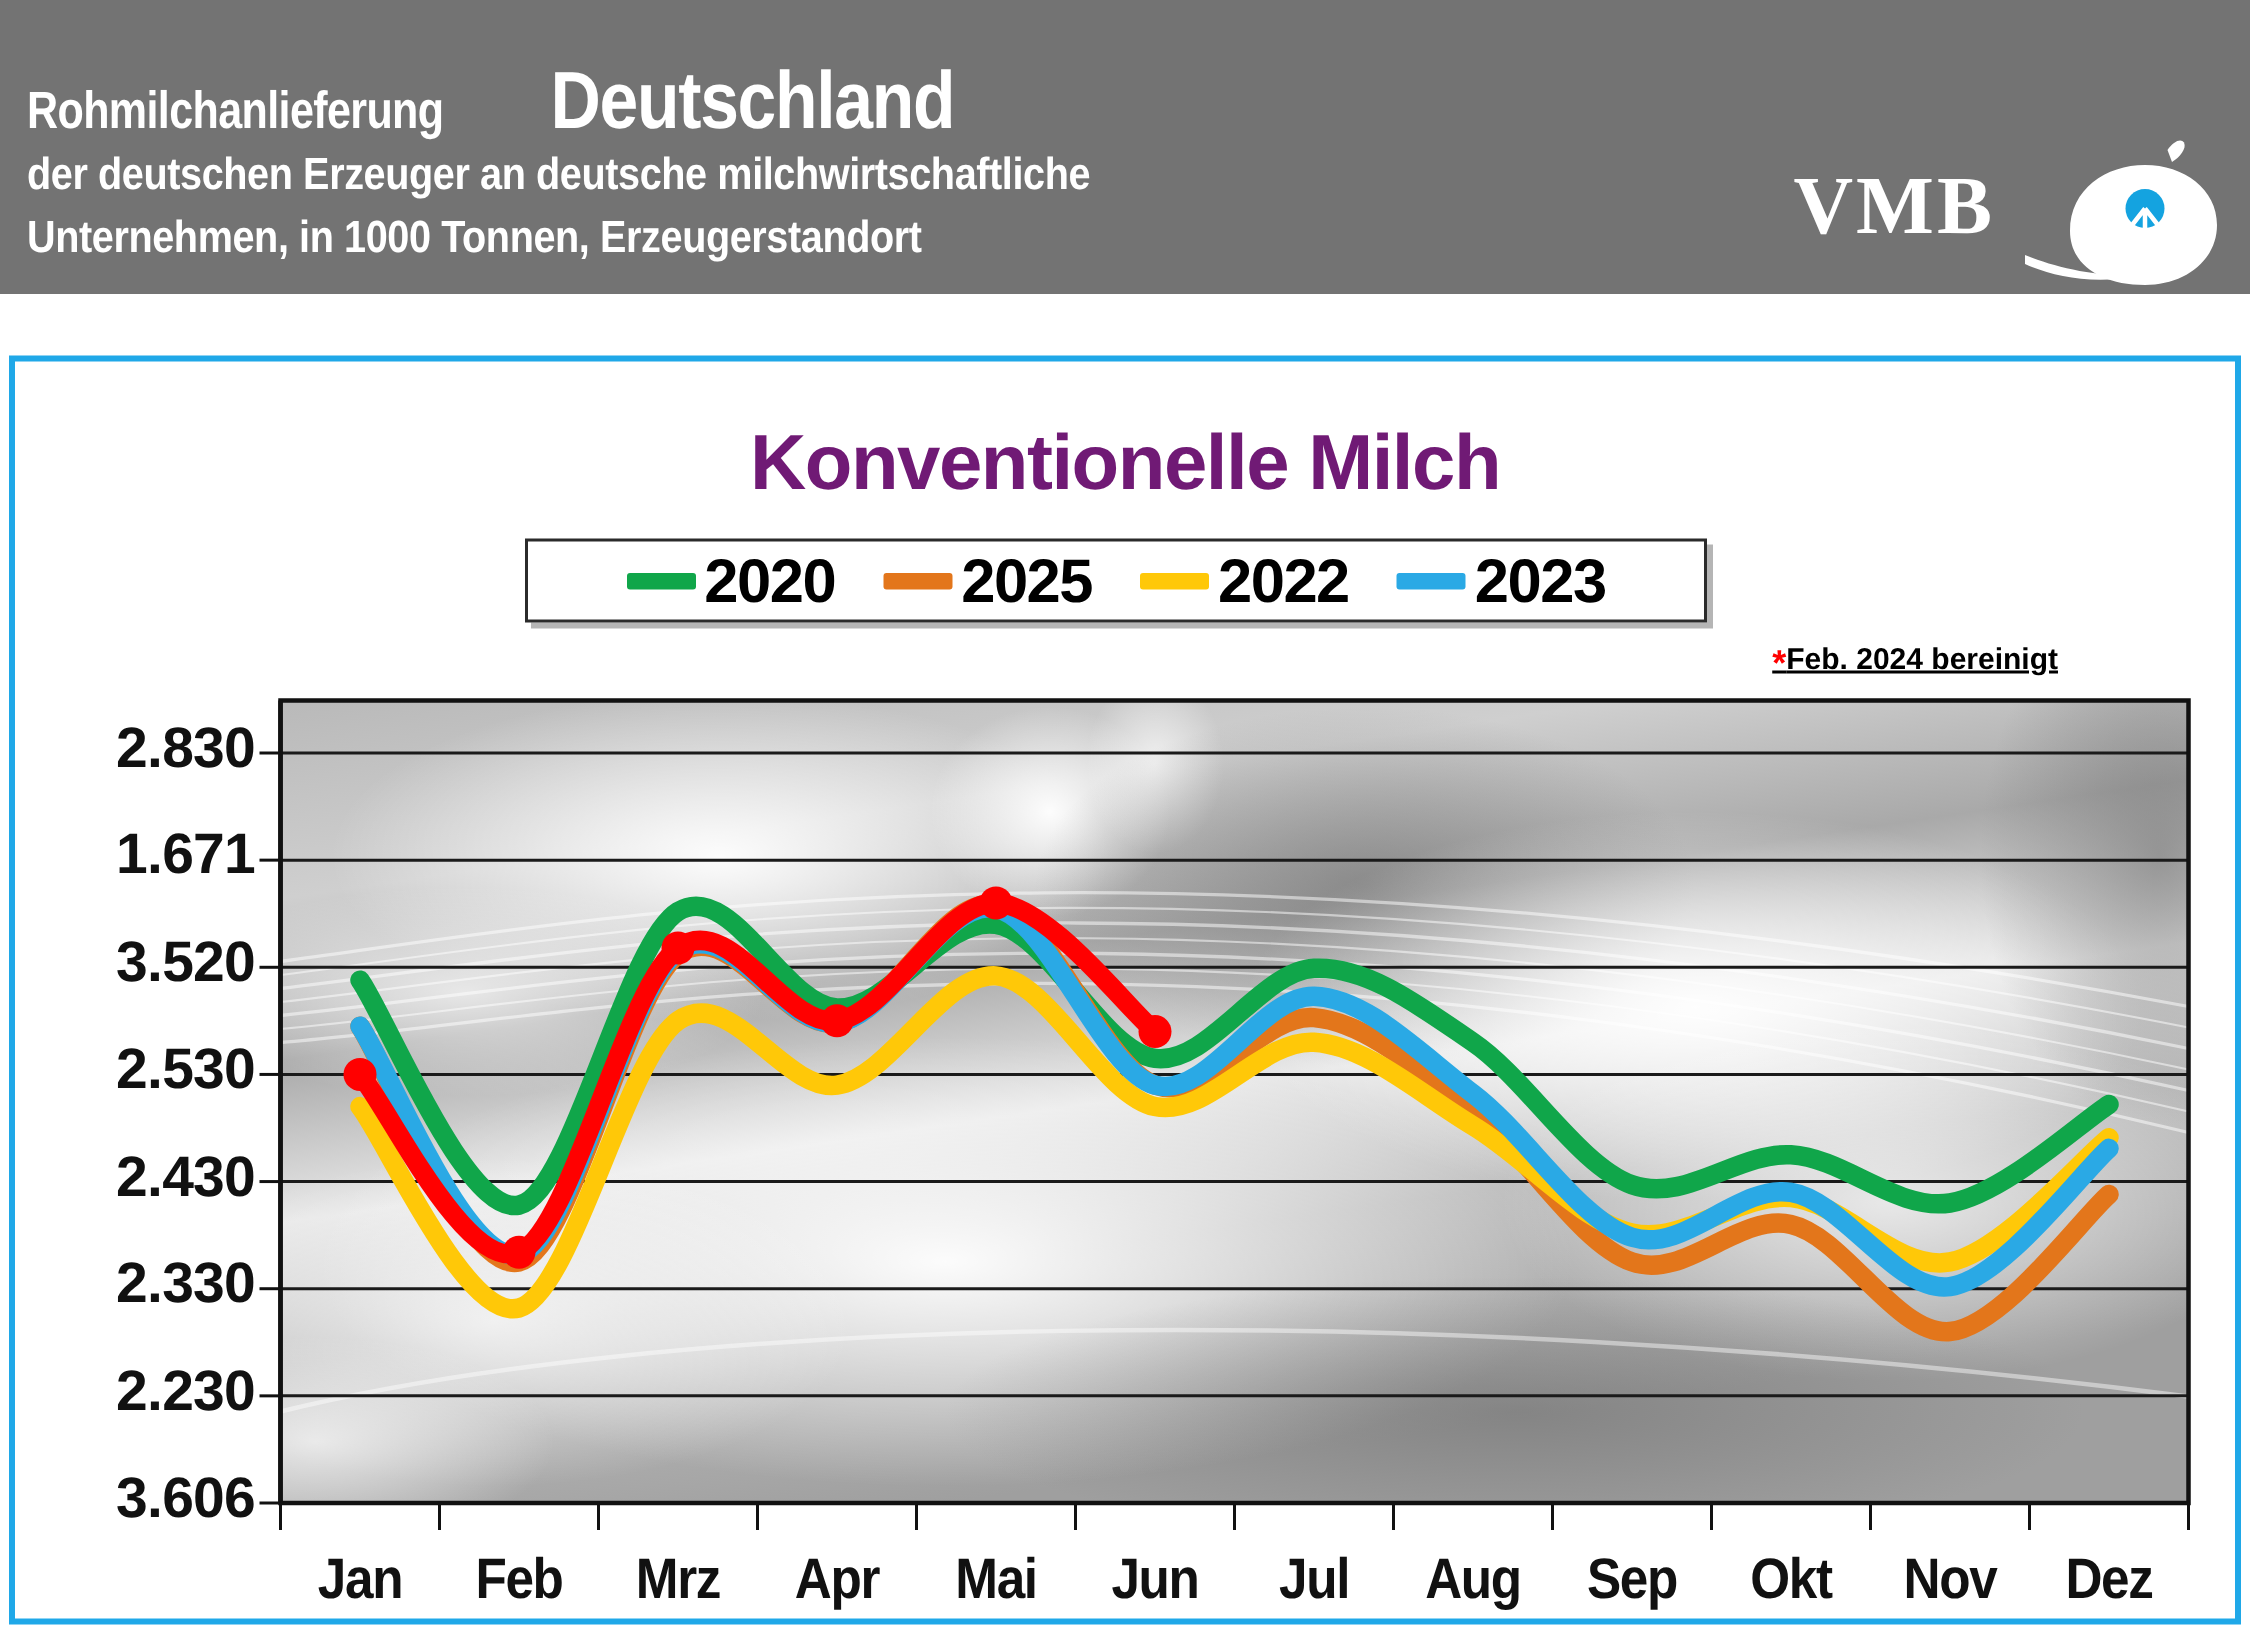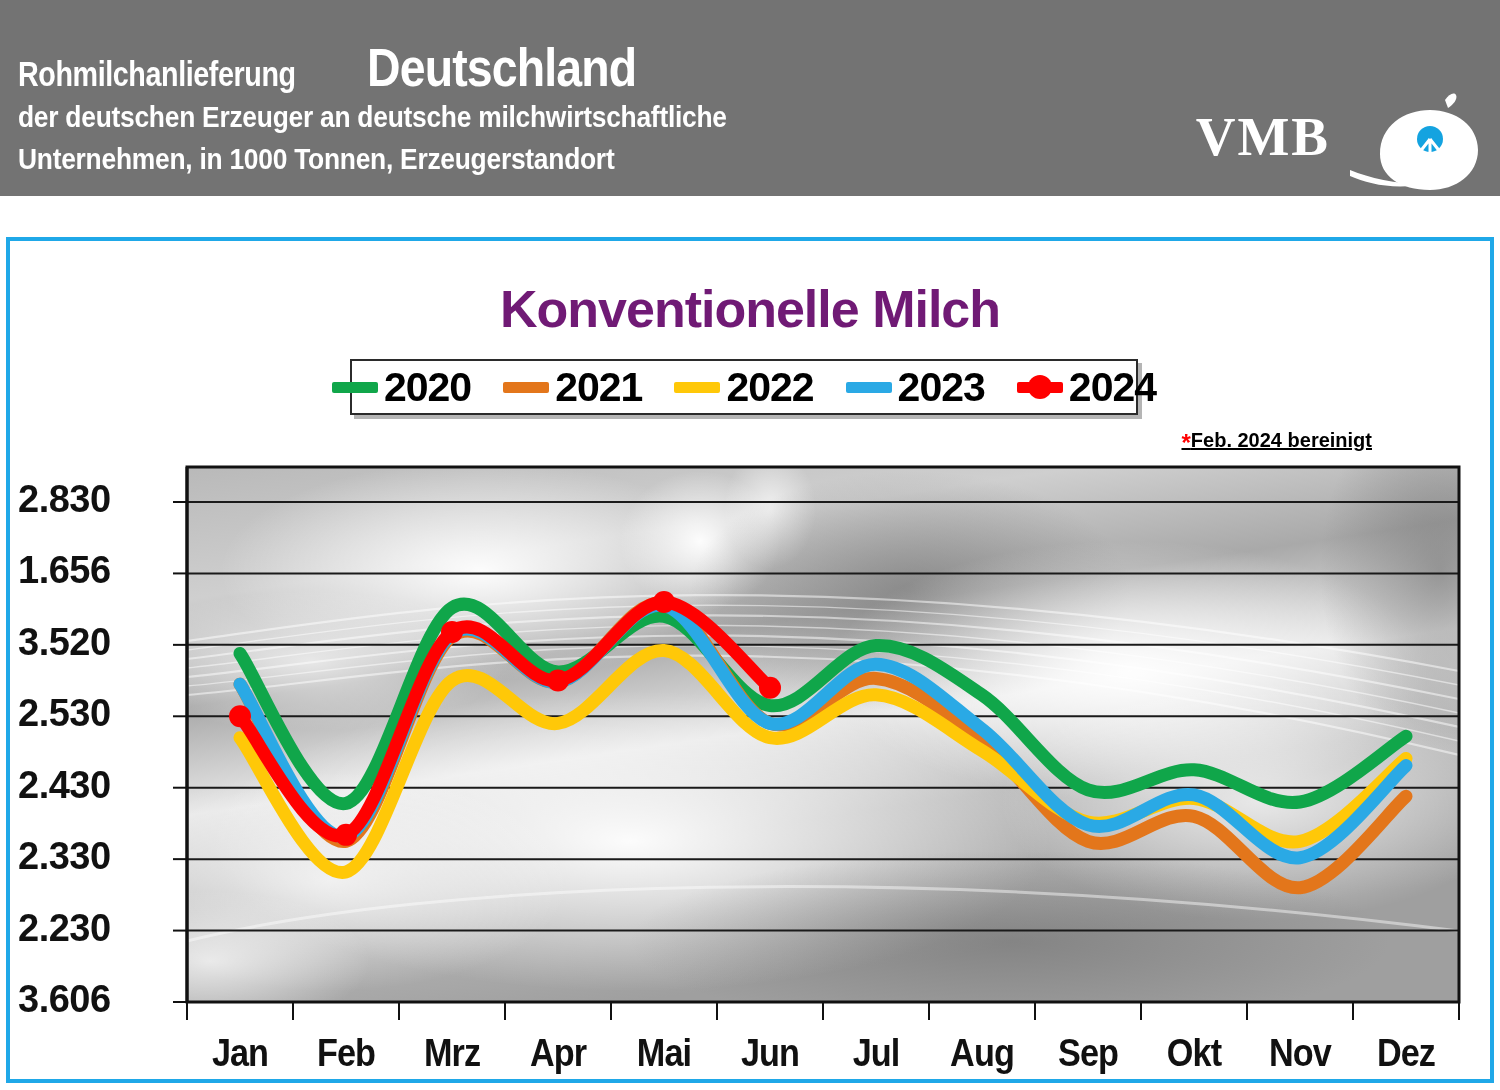--- a/index.html
+++ b/index.html
@@ -101,21 +101,21 @@
   .footnote .star{color:#FF0000;font-size:24px;vertical-align:top;}
 
   
   .plot-wrap{position:absolute;left:0;top:0;width:1488px;height:846px;}
   svg.chart{position:absolute;left:0;top:0;}
 
   .ylabel{
     position:absolute;
     font-size:38px;font-weight:bold;color:#111;
     font-family:"Liberation Sans", sans-serif;
-    text-align:left;width:152px;
+    text-align:right;width:152px;
     letter-spacing:-0.5px;
   }
   .xlabel{
     position:absolute;
     font-size:38px;font-weight:bold;color:#111;
     font-family:"Liberation Sans", sans-serif;
     text-align:center;
     letter-spacing:-1px;
     transform:scaleX(0.9);
   }
@@ -147,33 +147,29 @@
 
     <div class="chart-title">Konventionelle Milch</div>
 
     <div class="legend" id="legend">
         <div class="legend-item">
           <span class="legend-swatch" style="background: rgb(16, 166, 74);"></span>
           <span class="legend-label">2020</span>
         </div>
         <div class="legend-item">
           <span class="legend-swatch" style="background: rgb(227, 118, 27);"></span>
-          <span class="legend-label">2021</span>
+          <span class="legend-label">2025</span>
         </div>
         <div class="legend-item">
           <span class="legend-swatch" style="background: rgb(255, 200, 8);"></span>
           <span class="legend-label">2022</span>
         </div>
         <div class="legend-item">
           <span class="legend-swatch" style="background: rgb(42, 169, 229);"></span>
           <span class="legend-label">2023</span>
-        </div>
-        <div class="legend-item">
-          <span class="legend-swatch marker" style="background: rgb(255, 0, 0);"></span>
-          <span class="legend-label">2024</span>
         </div>
       </div>
 
     <div class="footnote">
       <span class="star">*</span><span>Feb. 2024 bereinigt</span>
     </div>
 
     <div class="plot-wrap">
       <svg class="chart" id="chartsvg" width="1488" height="846">
           <defs>
@@ -272,21 +268,21 @@
             <circle cx="442" cy="391" r="11" fill="#FF0000"></circle>
             <circle cx="548" cy="439.57142857142856" r="11" fill="#FF0000"></circle>
             <circle cx="654" cy="361" r="11" fill="#FF0000"></circle>
             <circle cx="760" cy="446.7142857142857" r="11" fill="#FF0000"></circle>
           </g>
         </svg>
     </div>
 
     <div id="ylabels">
         <div class="ylabel" style="left: 8px; top: 237px;">2.830</div>
-        <div class="ylabel" style="left: 8px; top: 308.429px;">1.656</div>
+        <div class="ylabel" style="left: 8px; top: 308.429px;">1.671</div>
         <div class="ylabel" style="left: 8px; top: 379.857px;">3.520</div>
         <div class="ylabel" style="left: 8px; top: 451.286px;">2.530</div>
         <div class="ylabel" style="left: 8px; top: 522.714px;">2.430</div>
         <div class="ylabel" style="left: 8px; top: 594.143px;">2.330</div>
         <div class="ylabel" style="left: 8px; top: 665.571px;">2.230</div>
         <div class="ylabel" style="left: 8px; top: 737px;">3.606</div>
       </div>
     <div id="xlabels">
         <div class="xlabel" style="left: 177px; width: 106px; top: 791px;">Jan</div>
         <div class="xlabel" style="left: 283px; width: 106px; top: 791px;">Feb</div>

